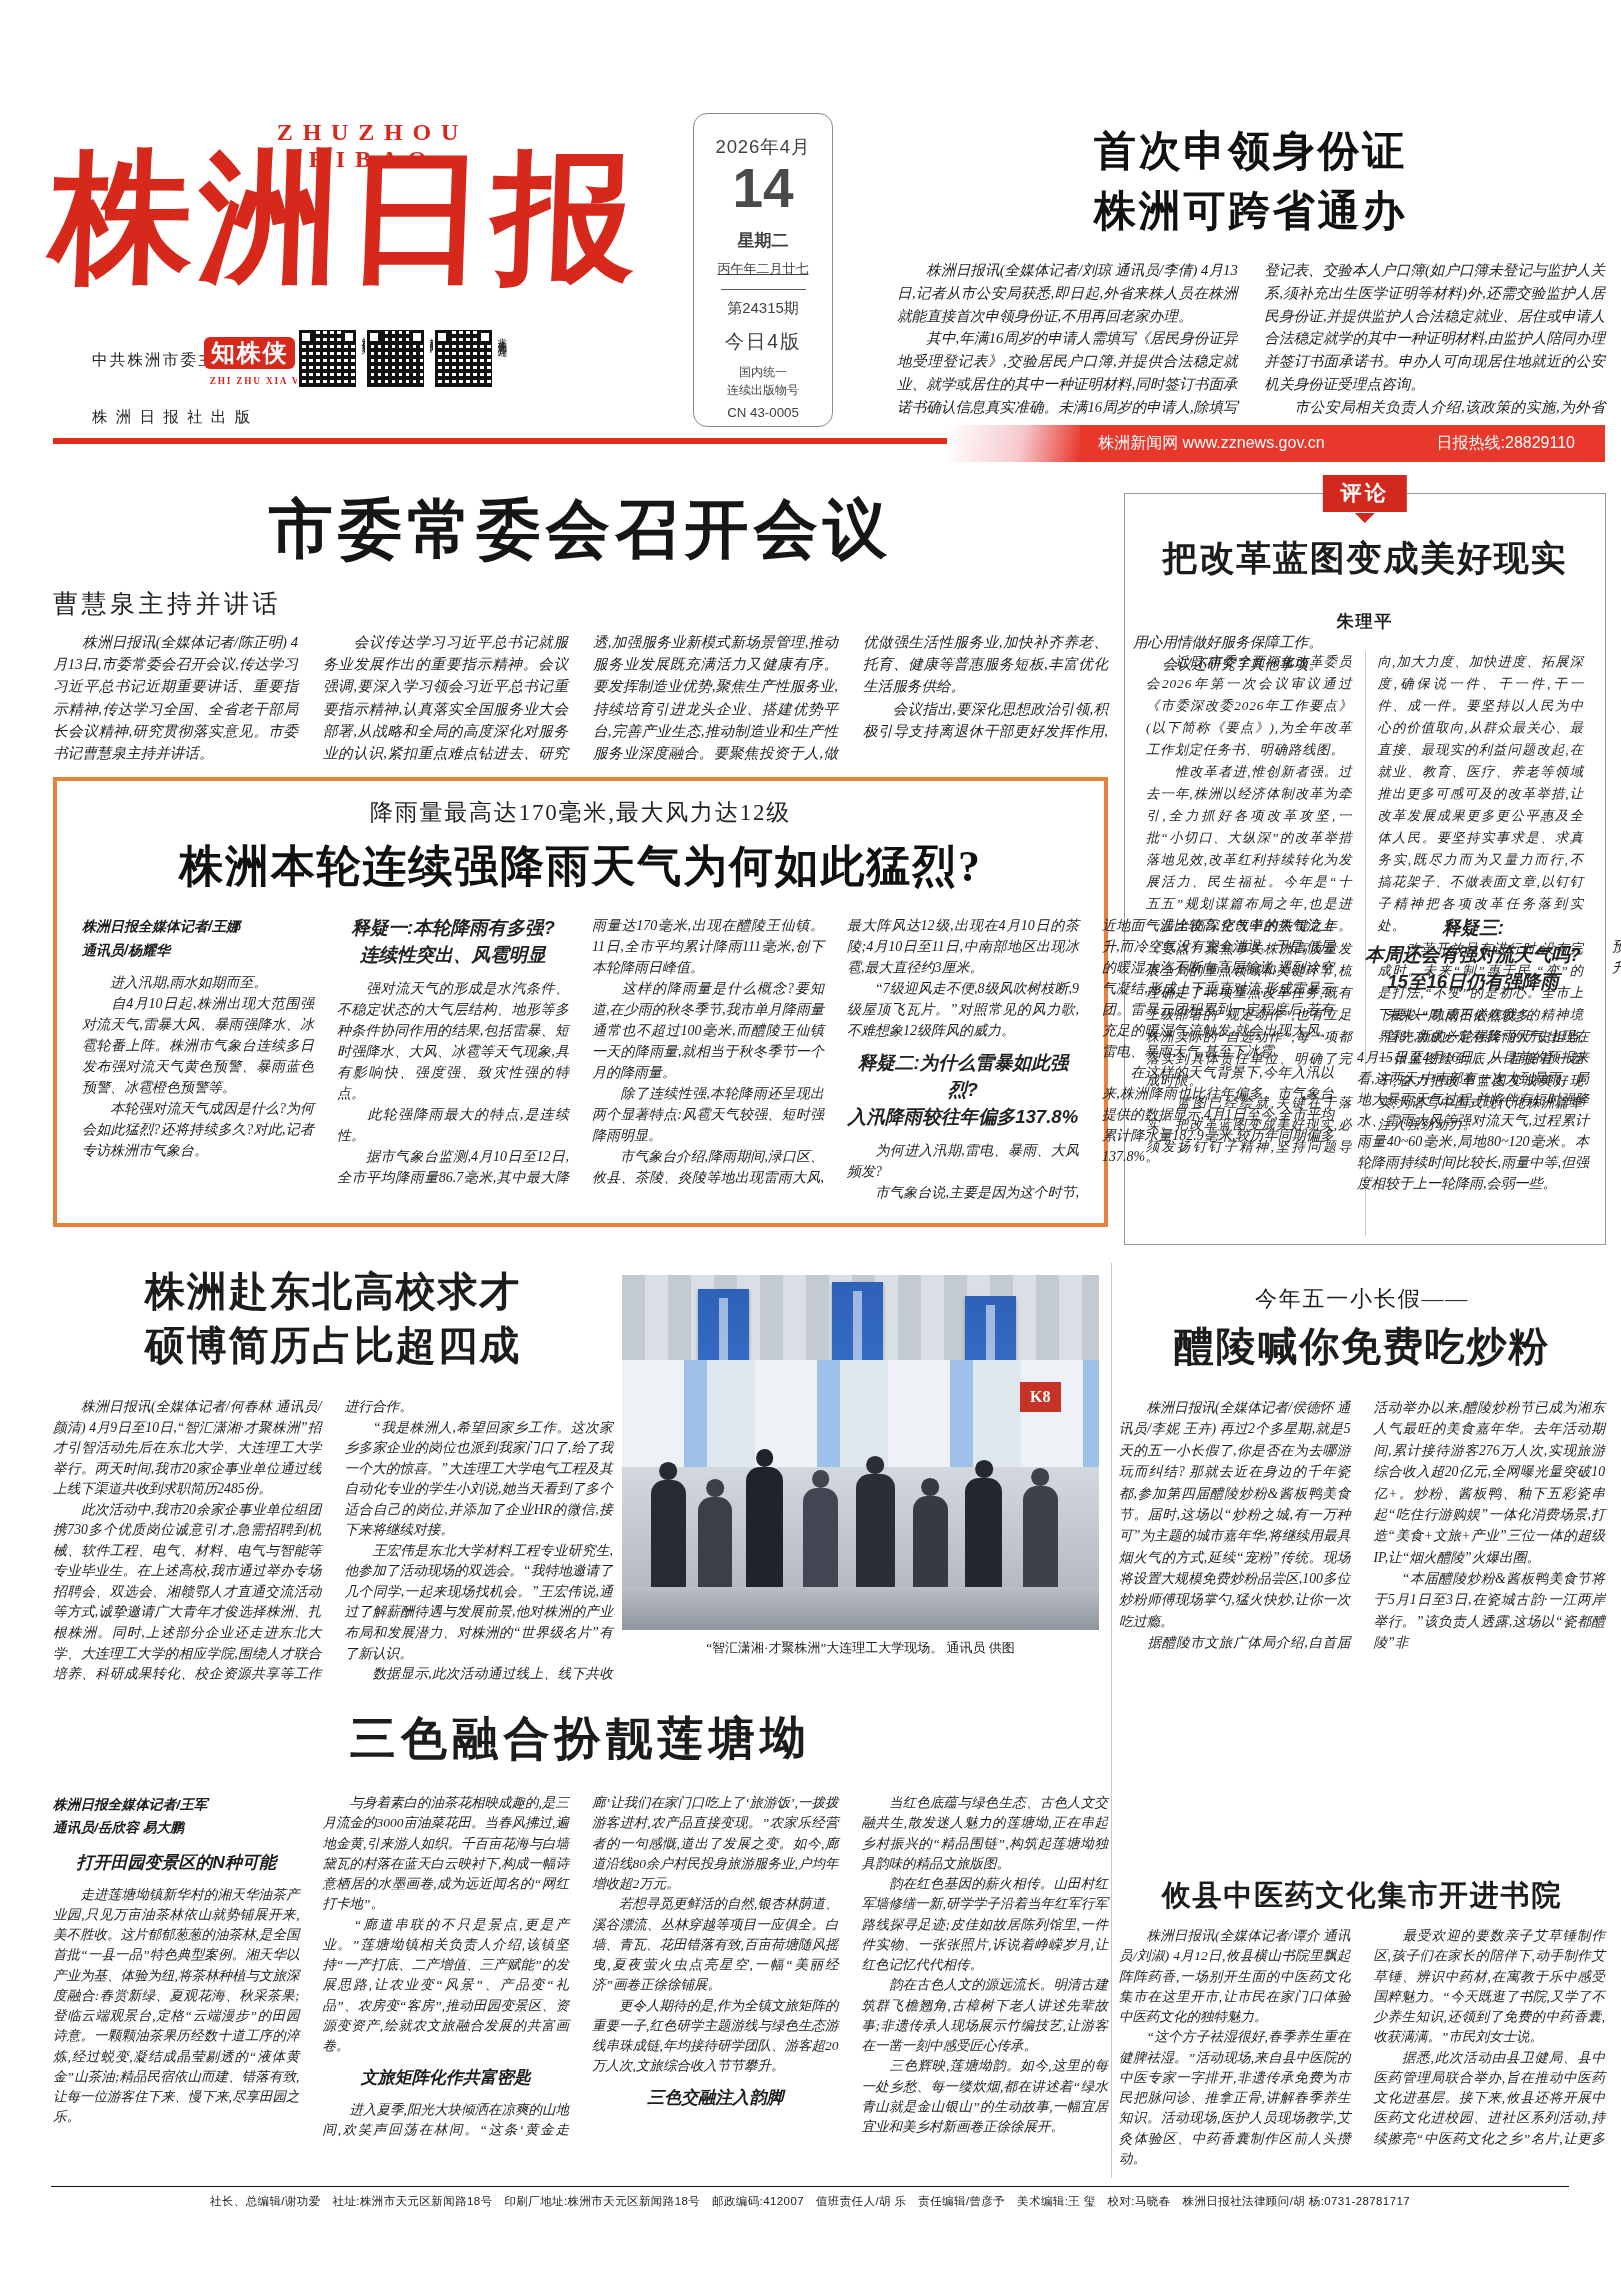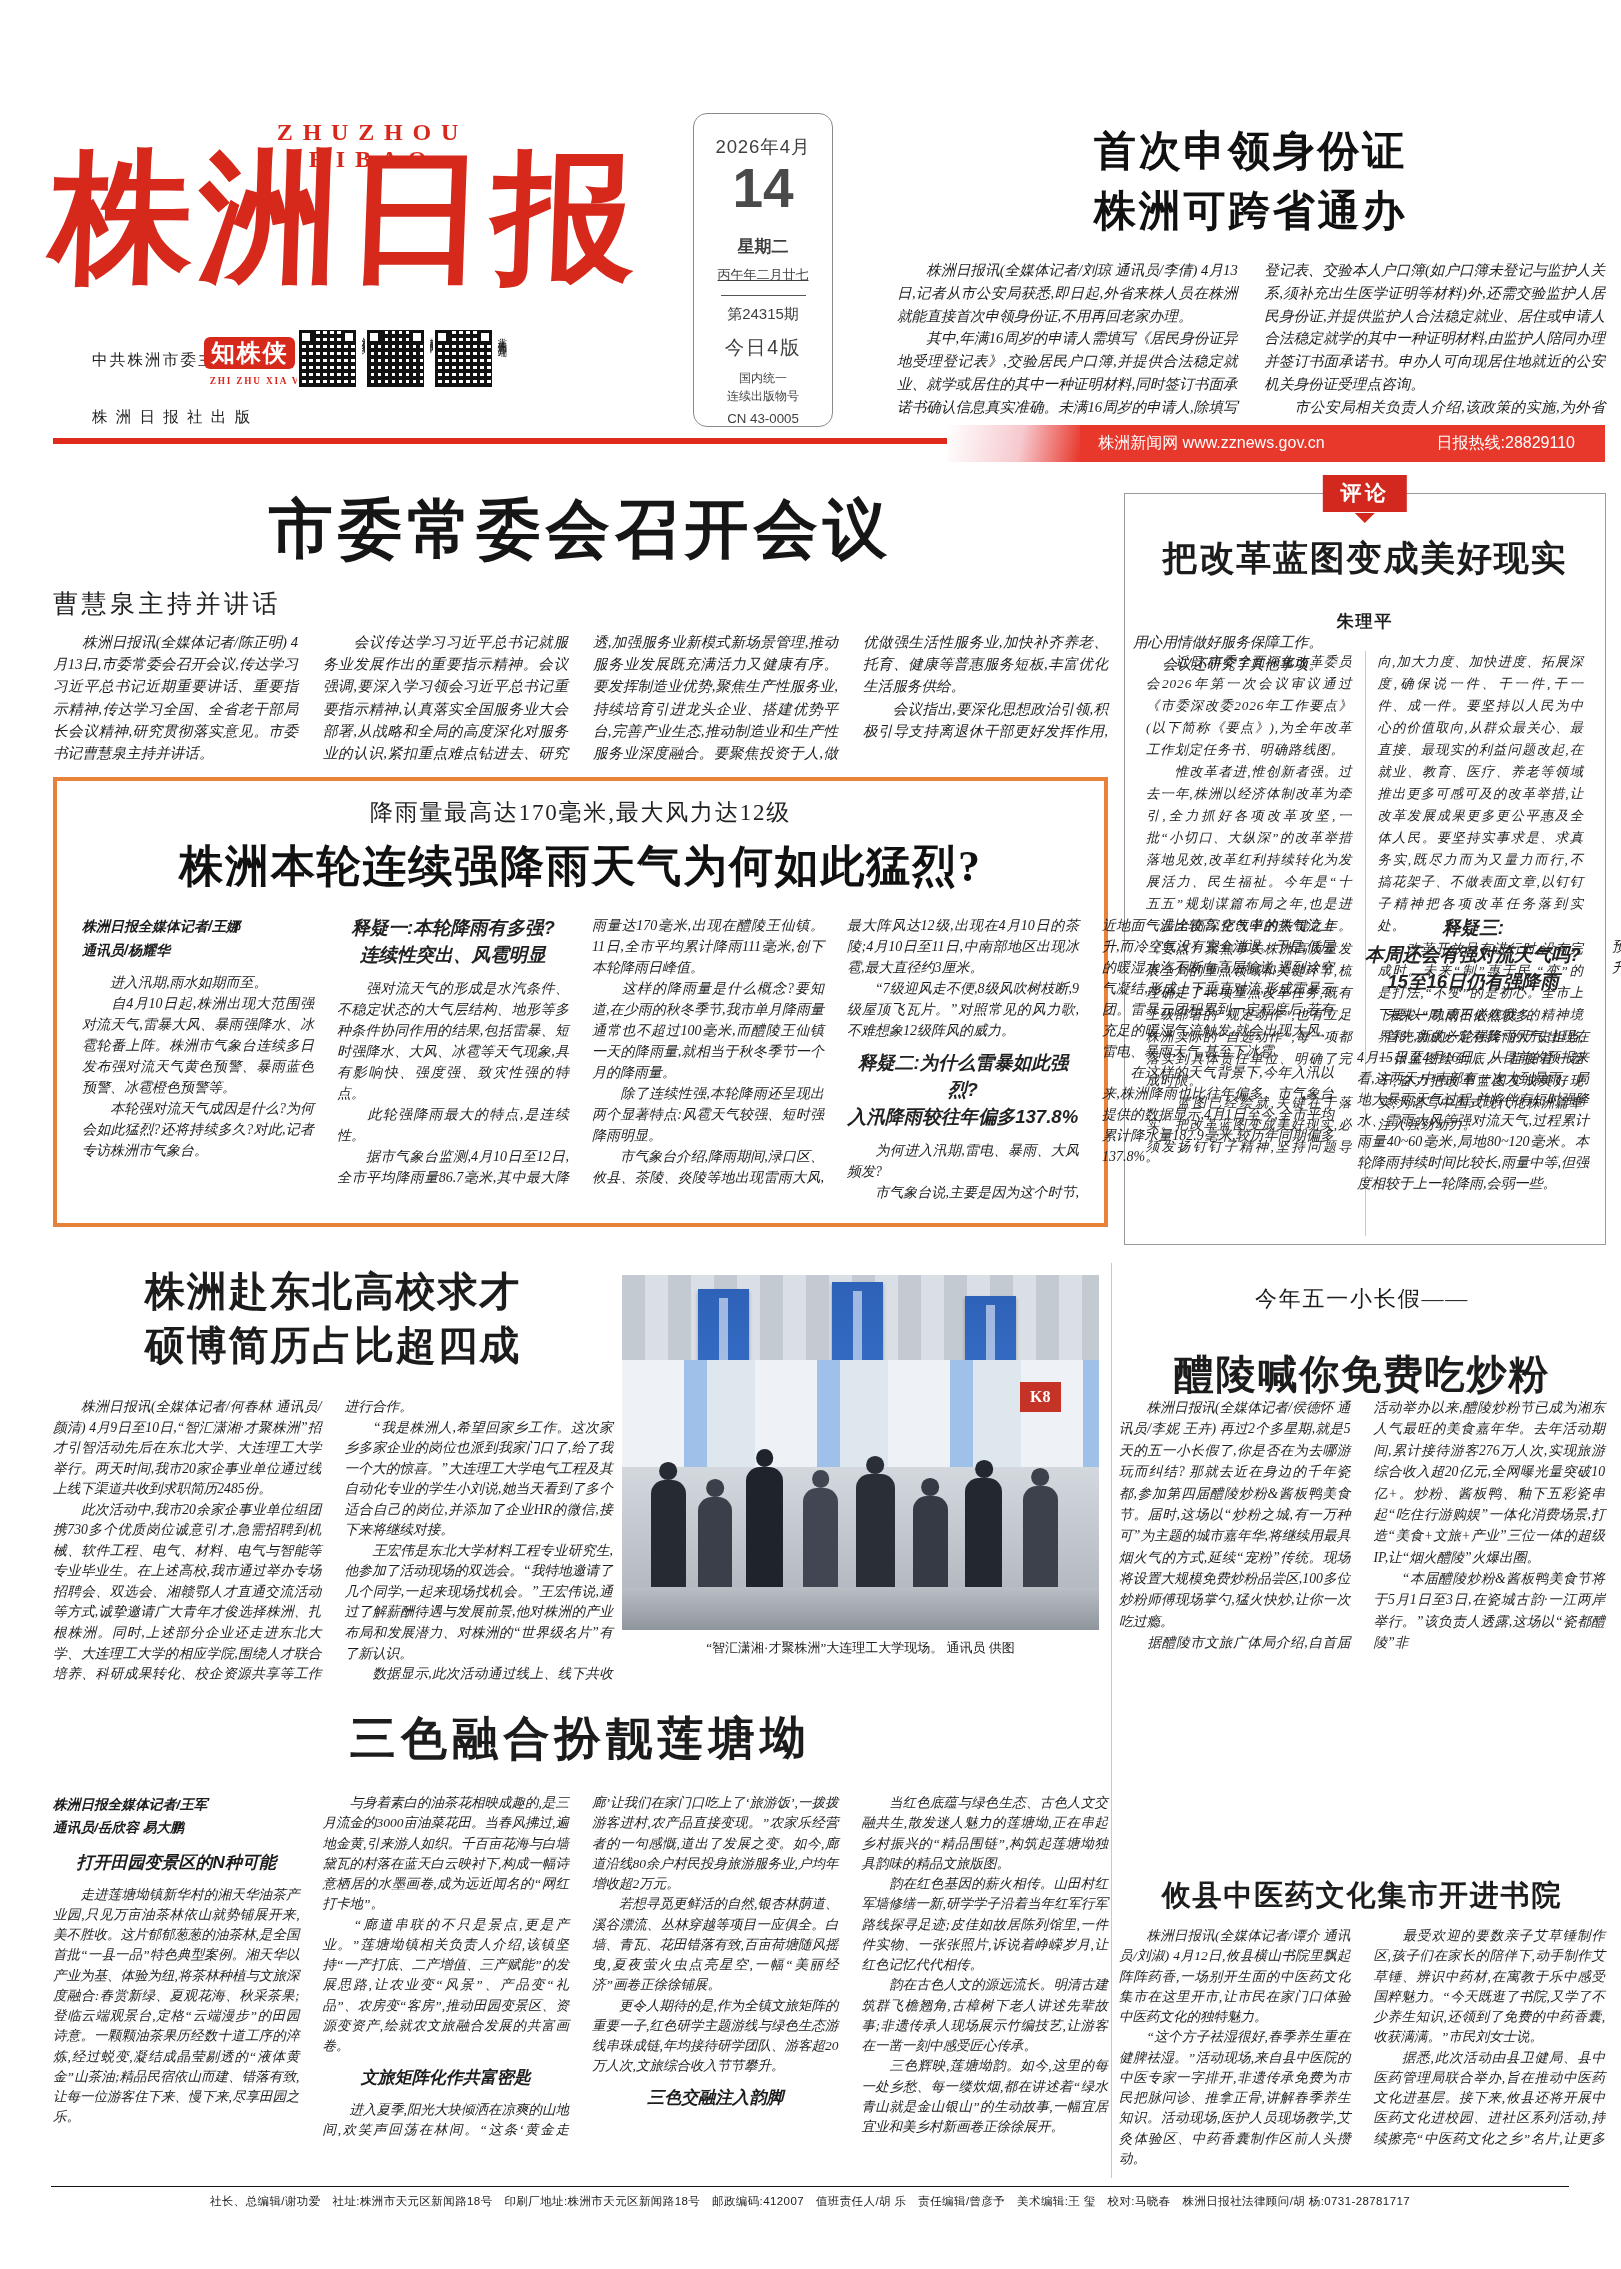--- a/index.html
+++ b/index.html
@@ -34,21 +34,21 @@
   .qr::after{right:0;top:0;}
   .qr-item{position:absolute;top:330px;display:flex;}
   .qr-label{writing-mode:vertical-rl;font-size:9.3px;letter-spacing:1.8px;margin-left:3.5px;
             color:#222;font-family:"Liberation Sans",sans-serif;}
 
   .datebox{left:693px;top:113px;width:138px;height:312px;border:1.8px solid #8a8a8a;
            border-radius:14px;text-align:center;color:#3f3f3f;
            font-family:"Liberation Sans","DejaVu Sans",sans-serif;}
   .db-month{margin-top:19.5px;font-size:18.6px;letter-spacing:0.9px;}
   .db-day{font-size:55px;font-weight:bold;line-height:1.05;color:#4a4a4a;}
-  .db-week{font-size:17px;font-weight:bold;margin-top:18px;}
+  .db-week{font-size:17px;font-weight:bold;margin-top:12px;}
   .db-lunar{font-size:13px;margin-top:8px;text-decoration:underline;}
   .db-hr{width:85px;border:none;border-top:1.3px solid #555;margin:10.6px auto 8.9px;}
   .db-issue{font-size:15px;}
   .db-pages{font-size:19.5px;margin-top:10.6px;letter-spacing:1.8px;}
   .db-uni{font-size:12px;margin-top:8px;line-height:1.5;}
   .db-cn{font-size:13.3px;margin-top:5.3px;}
 
   .tr-title{left:940px;top:122px;width:621px;text-align:center;font-size:42px;font-weight:bold;
             line-height:1.42;letter-spacing:2.7px;color:#111;}
   .tr-body{left:897px;top:259px;width:708px;height:165px;column-count:2;column-gap:26.6px;
@@ -108,21 +108,21 @@
       background:repeating-linear-gradient(90deg,#eef2f6 0 62px,#9fc0e8 62px 85px,#dfe7ee 85px 133px);}
   .redsign{position:absolute;right:8%;top:30%;width:41px;height:30px;background:#c53327;color:#fff;
       font-size:16px;font-weight:bold;display:flex;align-items:center;justify-content:center;}
   .floor{position:absolute;left:0;bottom:0;width:100%;height:12%;background:linear-gradient(#b9bfc5,#8f959c);}
   .fig{position:absolute;border-radius:14px 14px 3.5px 3.5px;}
   .fig::before{content:"";position:absolute;top:-17.7px;left:50%;transform:translateX(-50%);
       width:17.7px;height:17.7px;border-radius:50%;background:inherit;}
   .ph-caption{left:622px;top:1639px;width:477px;text-align:center;font-size:13px;color:#222;}
 
   .ll-kicker{left:1119px;top:1284px;width:486px;text-align:center;font-size:22px;letter-spacing:1.8px;}
-  .ll-title{left:1119px;top:1319px;width:486px;text-align:center;font-size:40px;font-weight:bold;letter-spacing:1.8px;margin-top:28px;}
+  .ll-title{left:1119px;top:1319px;width:486px;text-align:center;font-size:40px;font-weight:bold;letter-spacing:1.8px;}
   .ll-body{left:1119px;top:1397px;width:486px;height:461px;column-count:2;column-gap:23px;
            font-size:13.7px;line-height:1.56;}
 
   
   .lt-title{left:53px;top:1708px;width:1055px;text-align:center;font-size:46px;font-weight:bold;
             letter-spacing:5.3px;}
   .lt-body{left:53px;top:1793px;width:1055px;height:387px;column-count:4;column-gap:23px;
            font-size:13.5px;line-height:1.5;}
   .lt-byline{font-weight:bold;font-size:13.7px;line-height:1.7;margin-bottom:10.6px;
              font-family:"Liberation Sans",sans-serif;}

